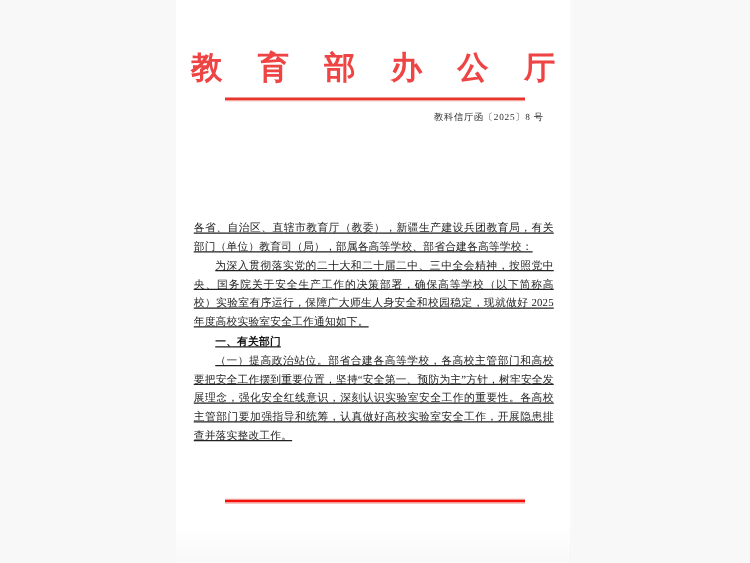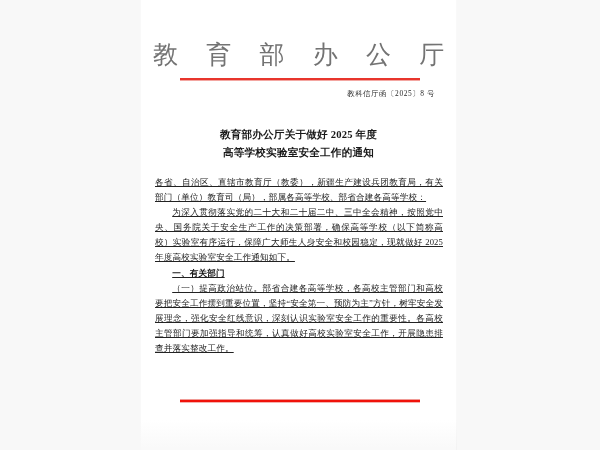--- a/index.html
+++ b/index.html
@@ -52,23 +52,23 @@
 
   
   .masthead {
     position: absolute;
     left: 0;
     top: 40px;
     width: 317px;
     text-align: center;
   }
   .masthead-title {
-    color: #737373;
-    font-family: "Liberation Serif", "DejaVu Serif", serif;
-    font-weight: 400;
+    color: #ef4444;
+    font-family: "Liberation Serif", "DejaVu Serif", serif;
+    font-weight: 700;
     font-size: 25px;
     line-height: 30px;
     letter-spacing: 11px;
     text-indent: 11px;
     white-space: nowrap;
   }
 
   
   .masthead-rule {
     position: absolute;
@@ -207,24 +207,20 @@
       <div class="masthead-title">教 育 部 办 公 厅</div>
     </div>
 
     <div class="masthead-rule">
       <div class="rule-thick"></div>
       <div class="rule-thin"></div>
     </div>
 
     <div class="doc-number">教科信厅函〔2025〕8 号</div>
 
-    <div class="doc-title">
-      <span class="title-line">教育部办公厅关于做好 2025 年度</span>
-      <span class="title-line">高等学校实验室安全工作的通知</span>
-    </div>
 
     <div class="body-text">
       <p class="para-addressee">各省、自治区、直辖市教育厅（教委），新疆生产建设兵团教育局，有关部门（单位）教育司（局），部属各高等学校、部省合建各高等学校：</p>
       <p class="para-indent">为深入贯彻落实党的二十大和二十届二中、三中全会精神，按照党中央、国务院关于安全生产工作的决策部署，确保高等学校（以下简称高校）实验室有序运行，保障广大师生人身安全和校园稳定，现就做好 2025 年度高校实验室安全工作通知如下。</p>
       <p class="section-heading">一、有关部门</p>
       <p class="para-indent">（一）提高政治站位。部省合建各高等学校，各高校主管部门和高校要把安全工作摆到重要位置，坚持“安全第一、预防为主”方针，树牢安全发展理念，强化安全红线意识，深刻认识实验室安全工作的重要性。各高校主管部门要加强指导和统筹，认真做好高校实验室安全工作，开展隐患排查并落实整改工作。</p>
     </div>
 
     <div class="footer-rule">
       <div class="rule-thin-top"></div>

